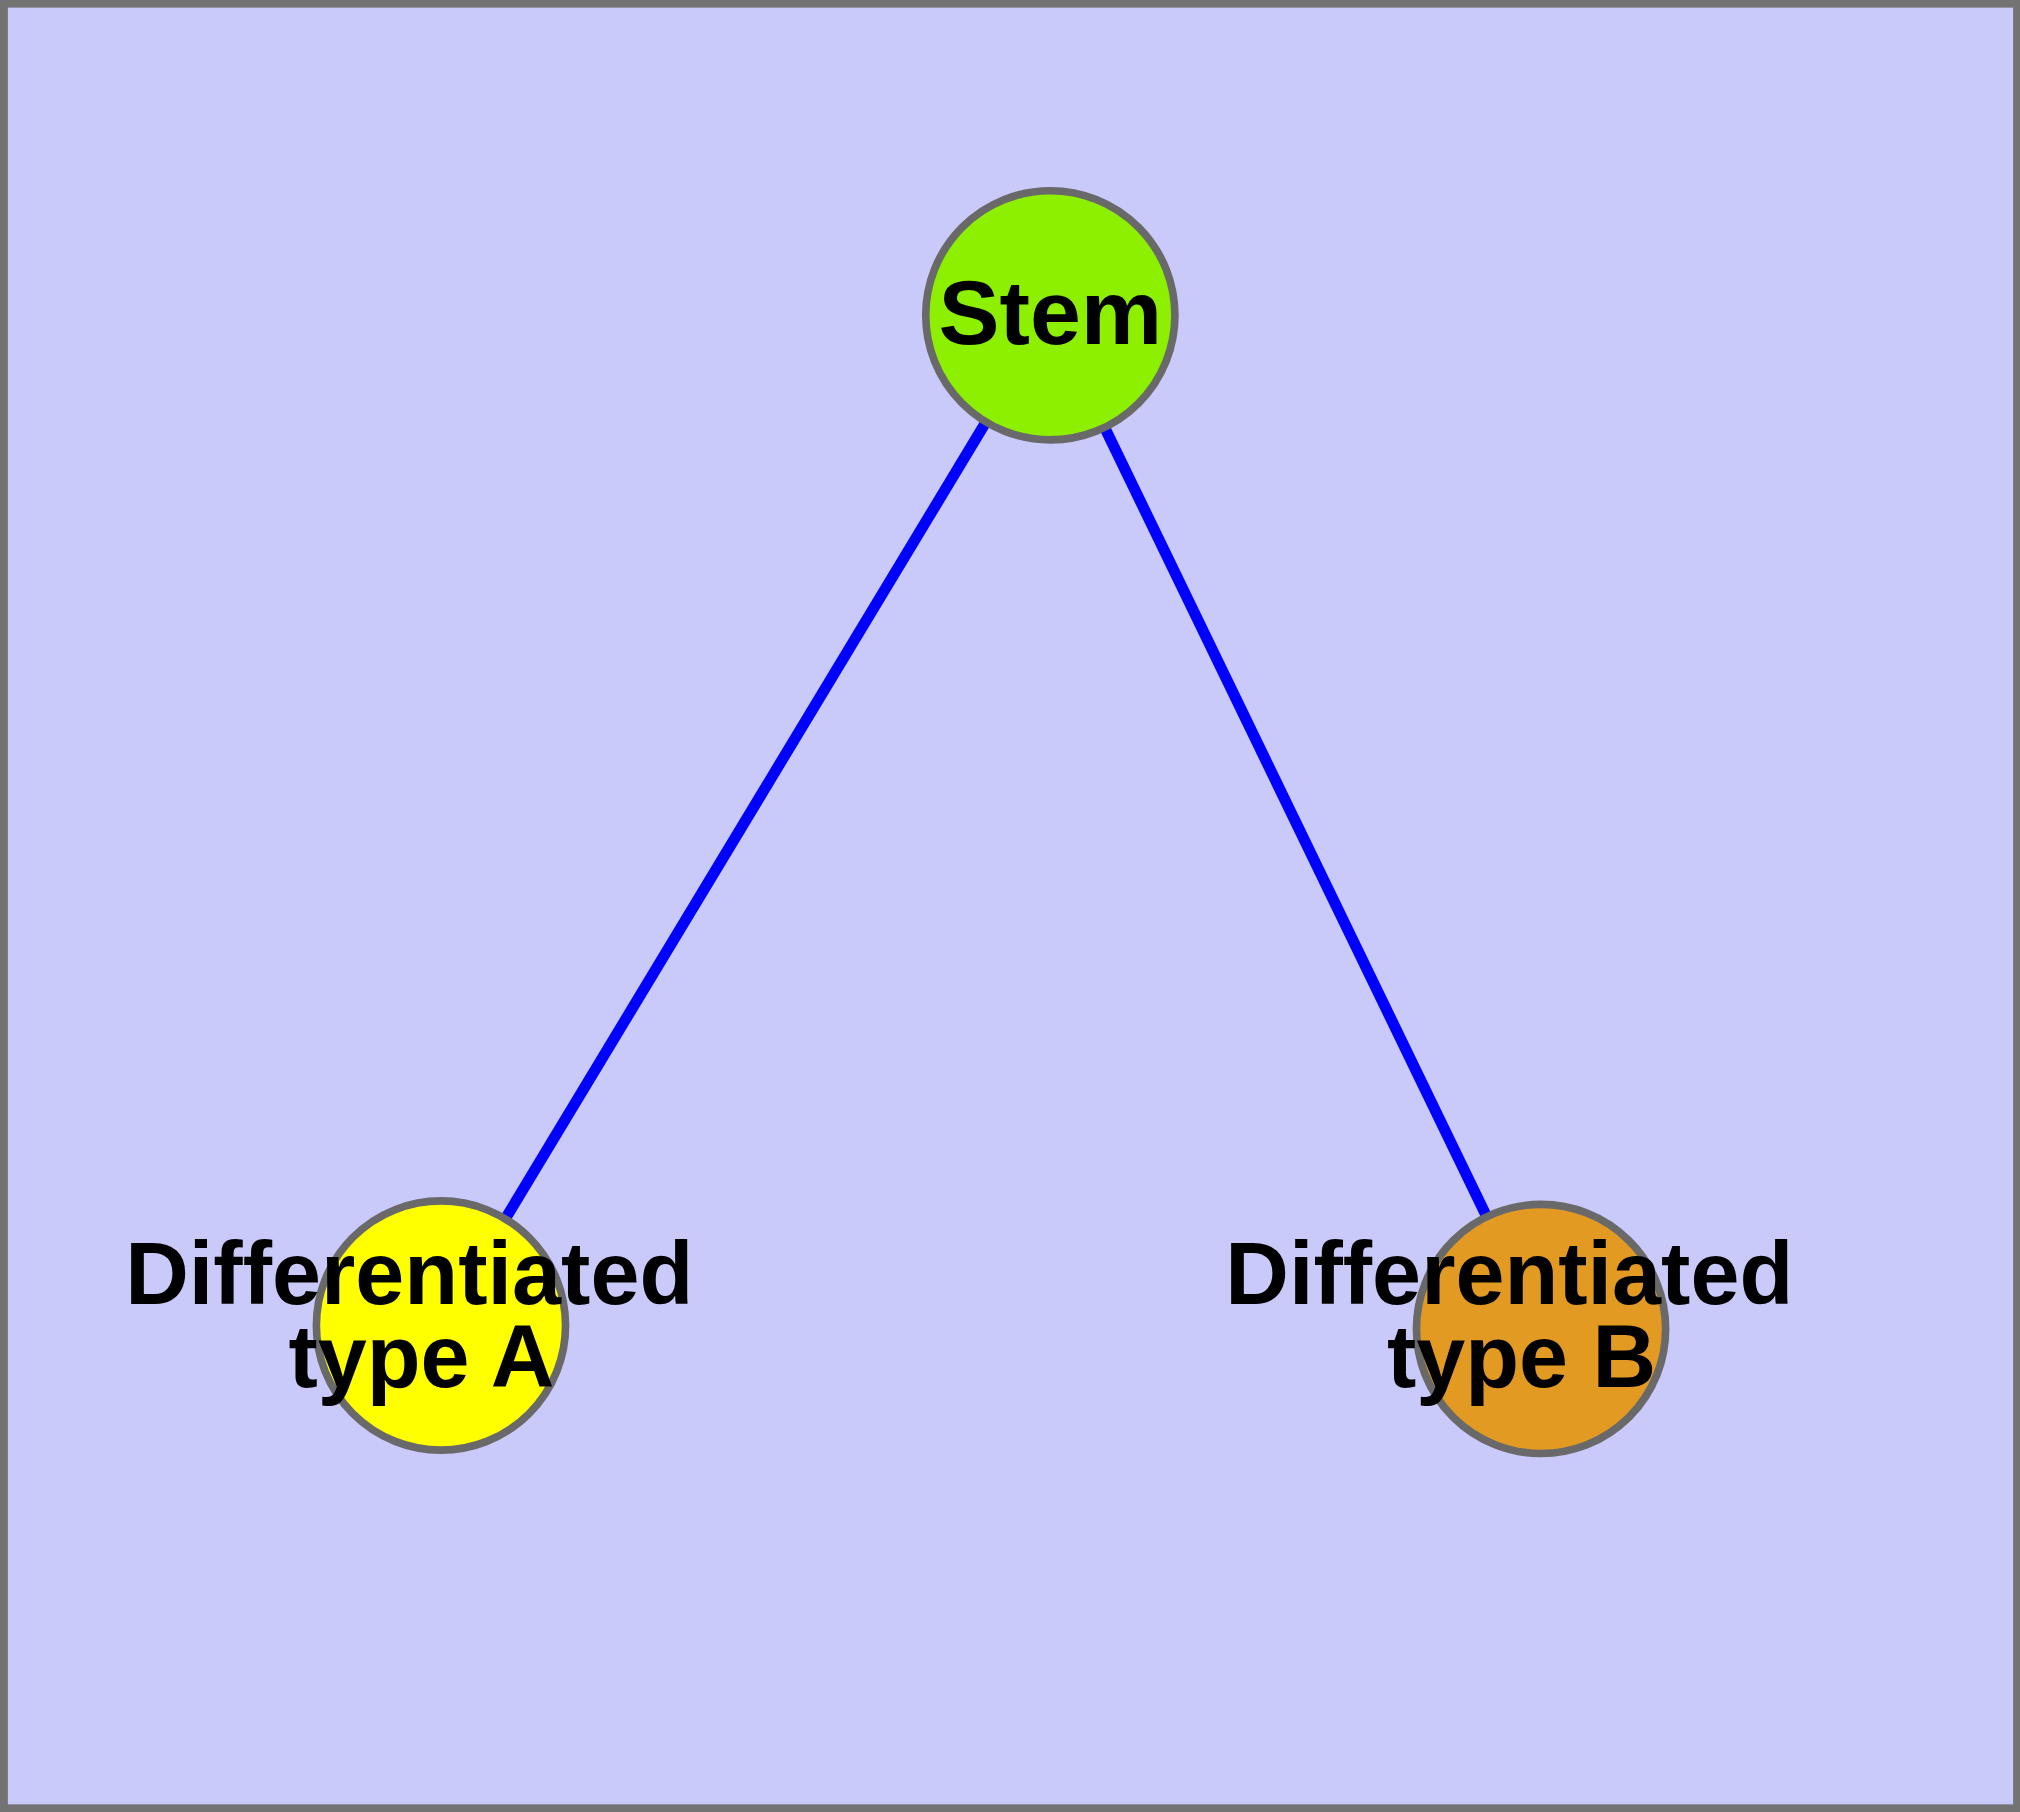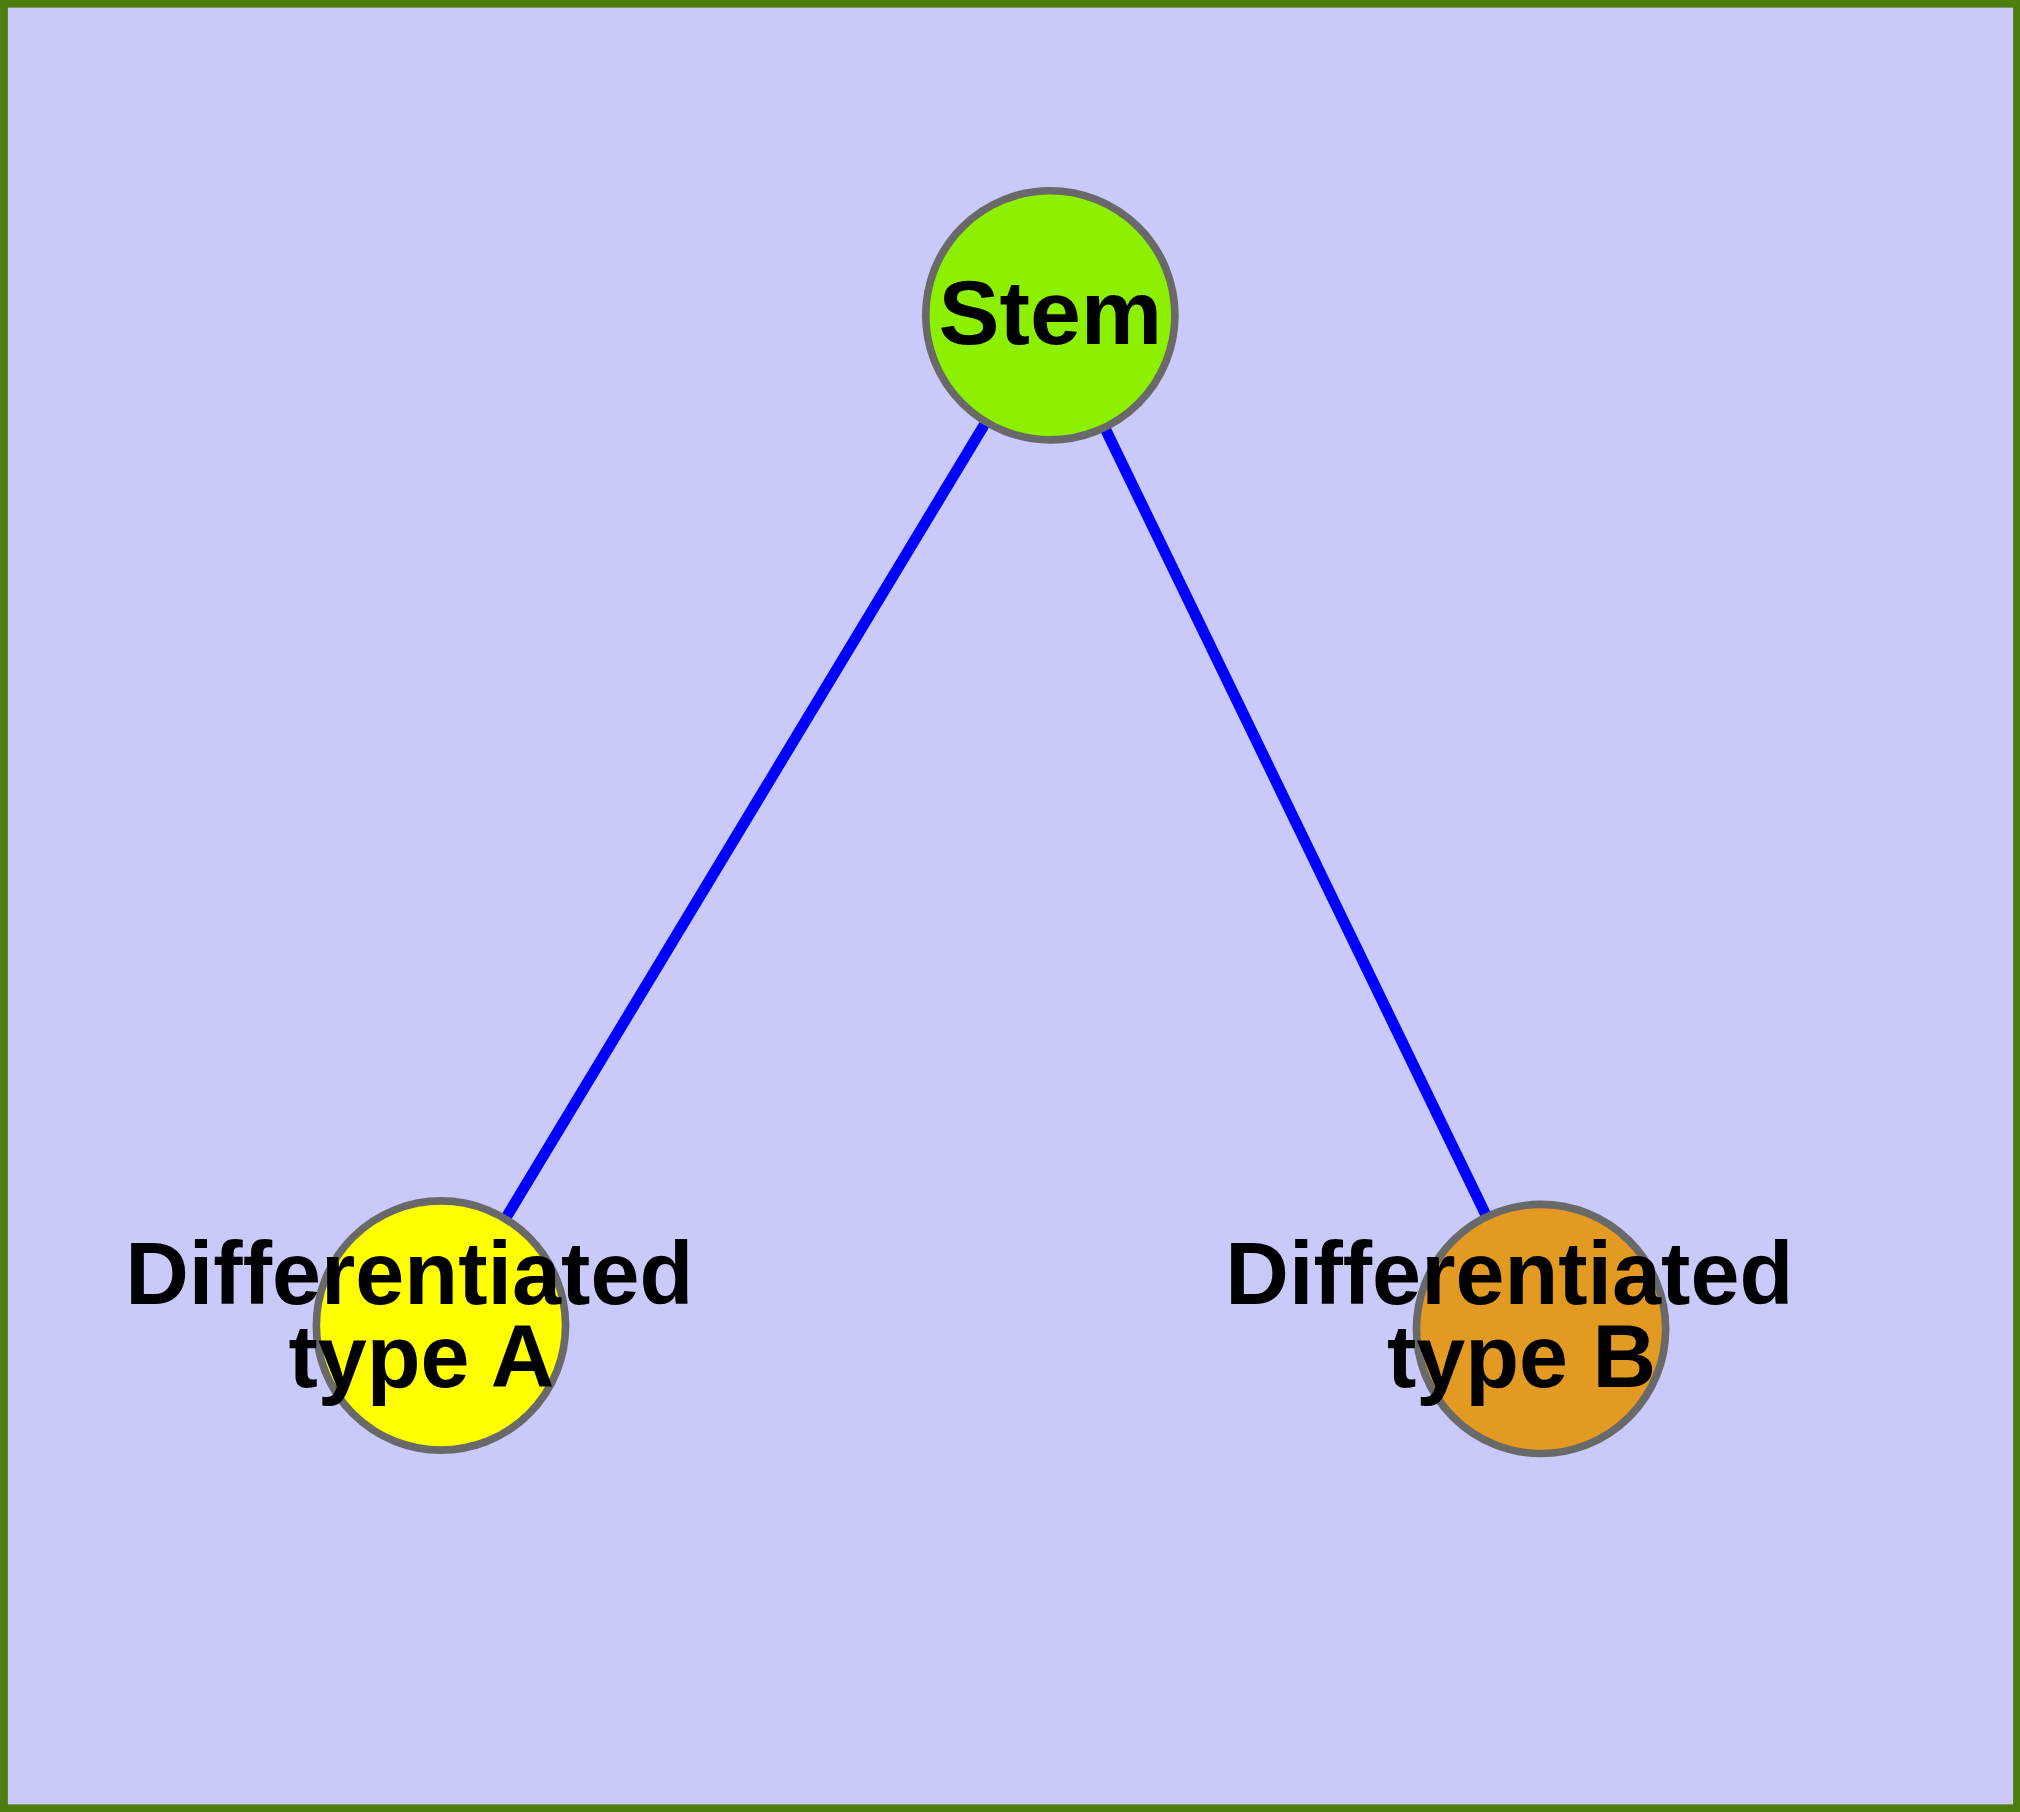--- a/index.html
+++ b/index.html
@@ -5,21 +5,21 @@
 <style>
   html, body {
     margin: 0;
     padding: 0;
     background: #ffffff;
   }
   #canvas-wrap {
     position: relative;
     width: 2021px;
     height: 1812px;
-    background: #4d7c0f;
+    background: #737373;
     overflow: hidden;
   }
   #graph-svg {
     position: absolute;
     left: 0;
     top: 0;
     width: 2021px;
     height: 1812px;
     display: block;
   }

